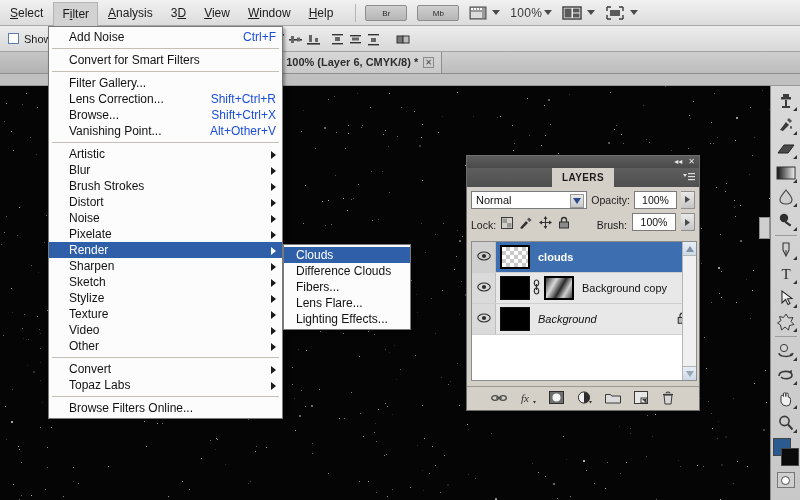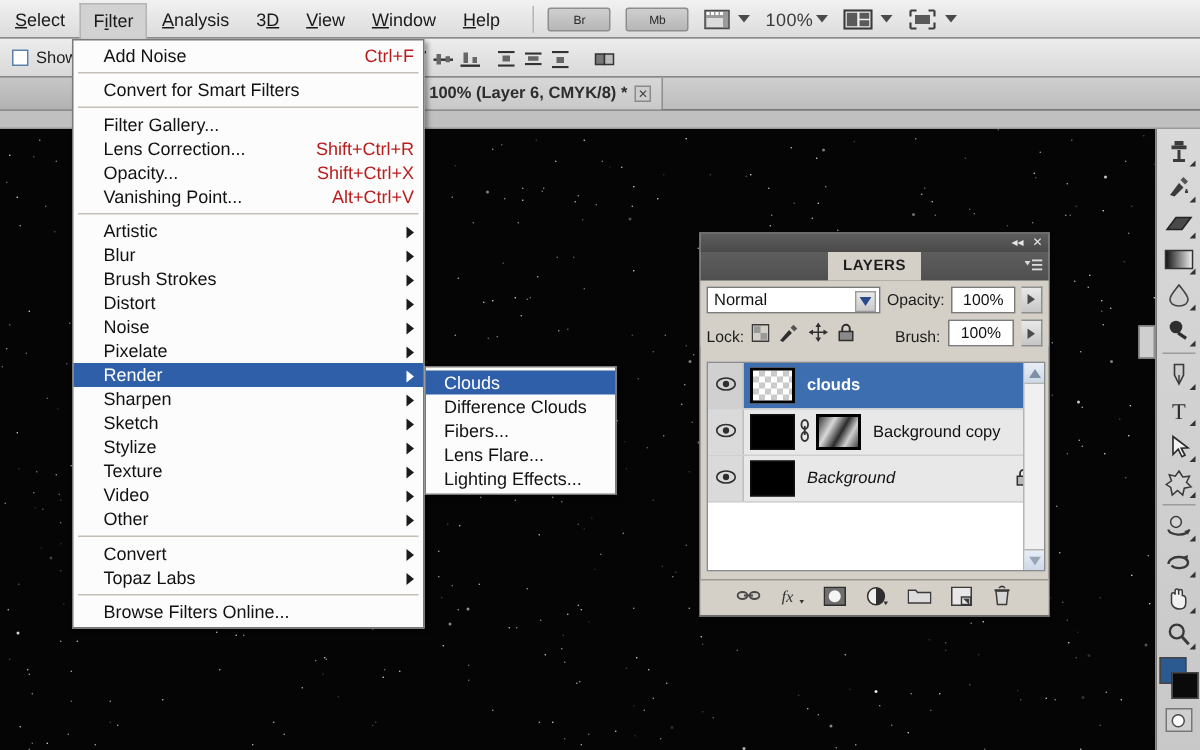--- a/index.html
+++ b/index.html
@@ -93,21 +93,21 @@
     box-shadow:2px 2px 3px rgba(0,0,0,.35);
     padding:2px 0 2px 0;
     font-size:12px; color:#121212;
   }
   .mrow {
     position:relative; height:16px; line-height:16px;
     padding:0 6px 0 20px; white-space:nowrap;
     display:flex; align-items:center;
   }
   .mrow .lbl { flex:0 0 auto; }
-  .mrow .acc { margin-left:auto; padding-left:18px; color:#b91c1c; }
+  .mrow .acc { margin-left:auto; padding-left:18px; color:#1d4ed8; }
   .mrow.sel { background:#2f5fa8; color:#fff; }
   .mrow.sel .lbl, .mrow.sel .acc { color:#fff; }
   .mrow .arrow {
     position:absolute; right:6px; top:5px;
     width:0;height:0;border-top:4px solid transparent;border-bottom:4px solid transparent;
     border-left:5px solid #1a1a1a;
   }
   .mrow.sel .arrow { border-left-color:#fff; }
   .msep { height:1px; background:#c3bfb5; margin:3px 3px 3px 3px; }
 
@@ -1082,26 +1082,26 @@
       </div>
       <div class="msep"></div>
       <div class="mrow">
         <span class="lbl">Filter Gallery...</span>
       </div>
       <div class="mrow">
         <span class="lbl">Lens Correction...</span>
         <span class="acc">Shift+Ctrl+R</span>
       </div>
       <div class="mrow">
-        <span class="lbl">Opacity...</span>
+        <span class="lbl">Browse...</span>
         <span class="acc">Shift+Ctrl+X</span>
       </div>
       <div class="mrow">
         <span class="lbl">Vanishing Point...</span>
-        <span class="acc">Alt+Ctrl+V</span>
+        <span class="acc">Alt+Other+V</span>
       </div>
       <div class="msep"></div>
       <div class="mrow">
         <span class="lbl">Artistic</span>
         <span class="arrow"></span>
       </div>
       <div class="mrow">
         <span class="lbl">Blur</span>
         <span class="arrow"></span>
       </div>

